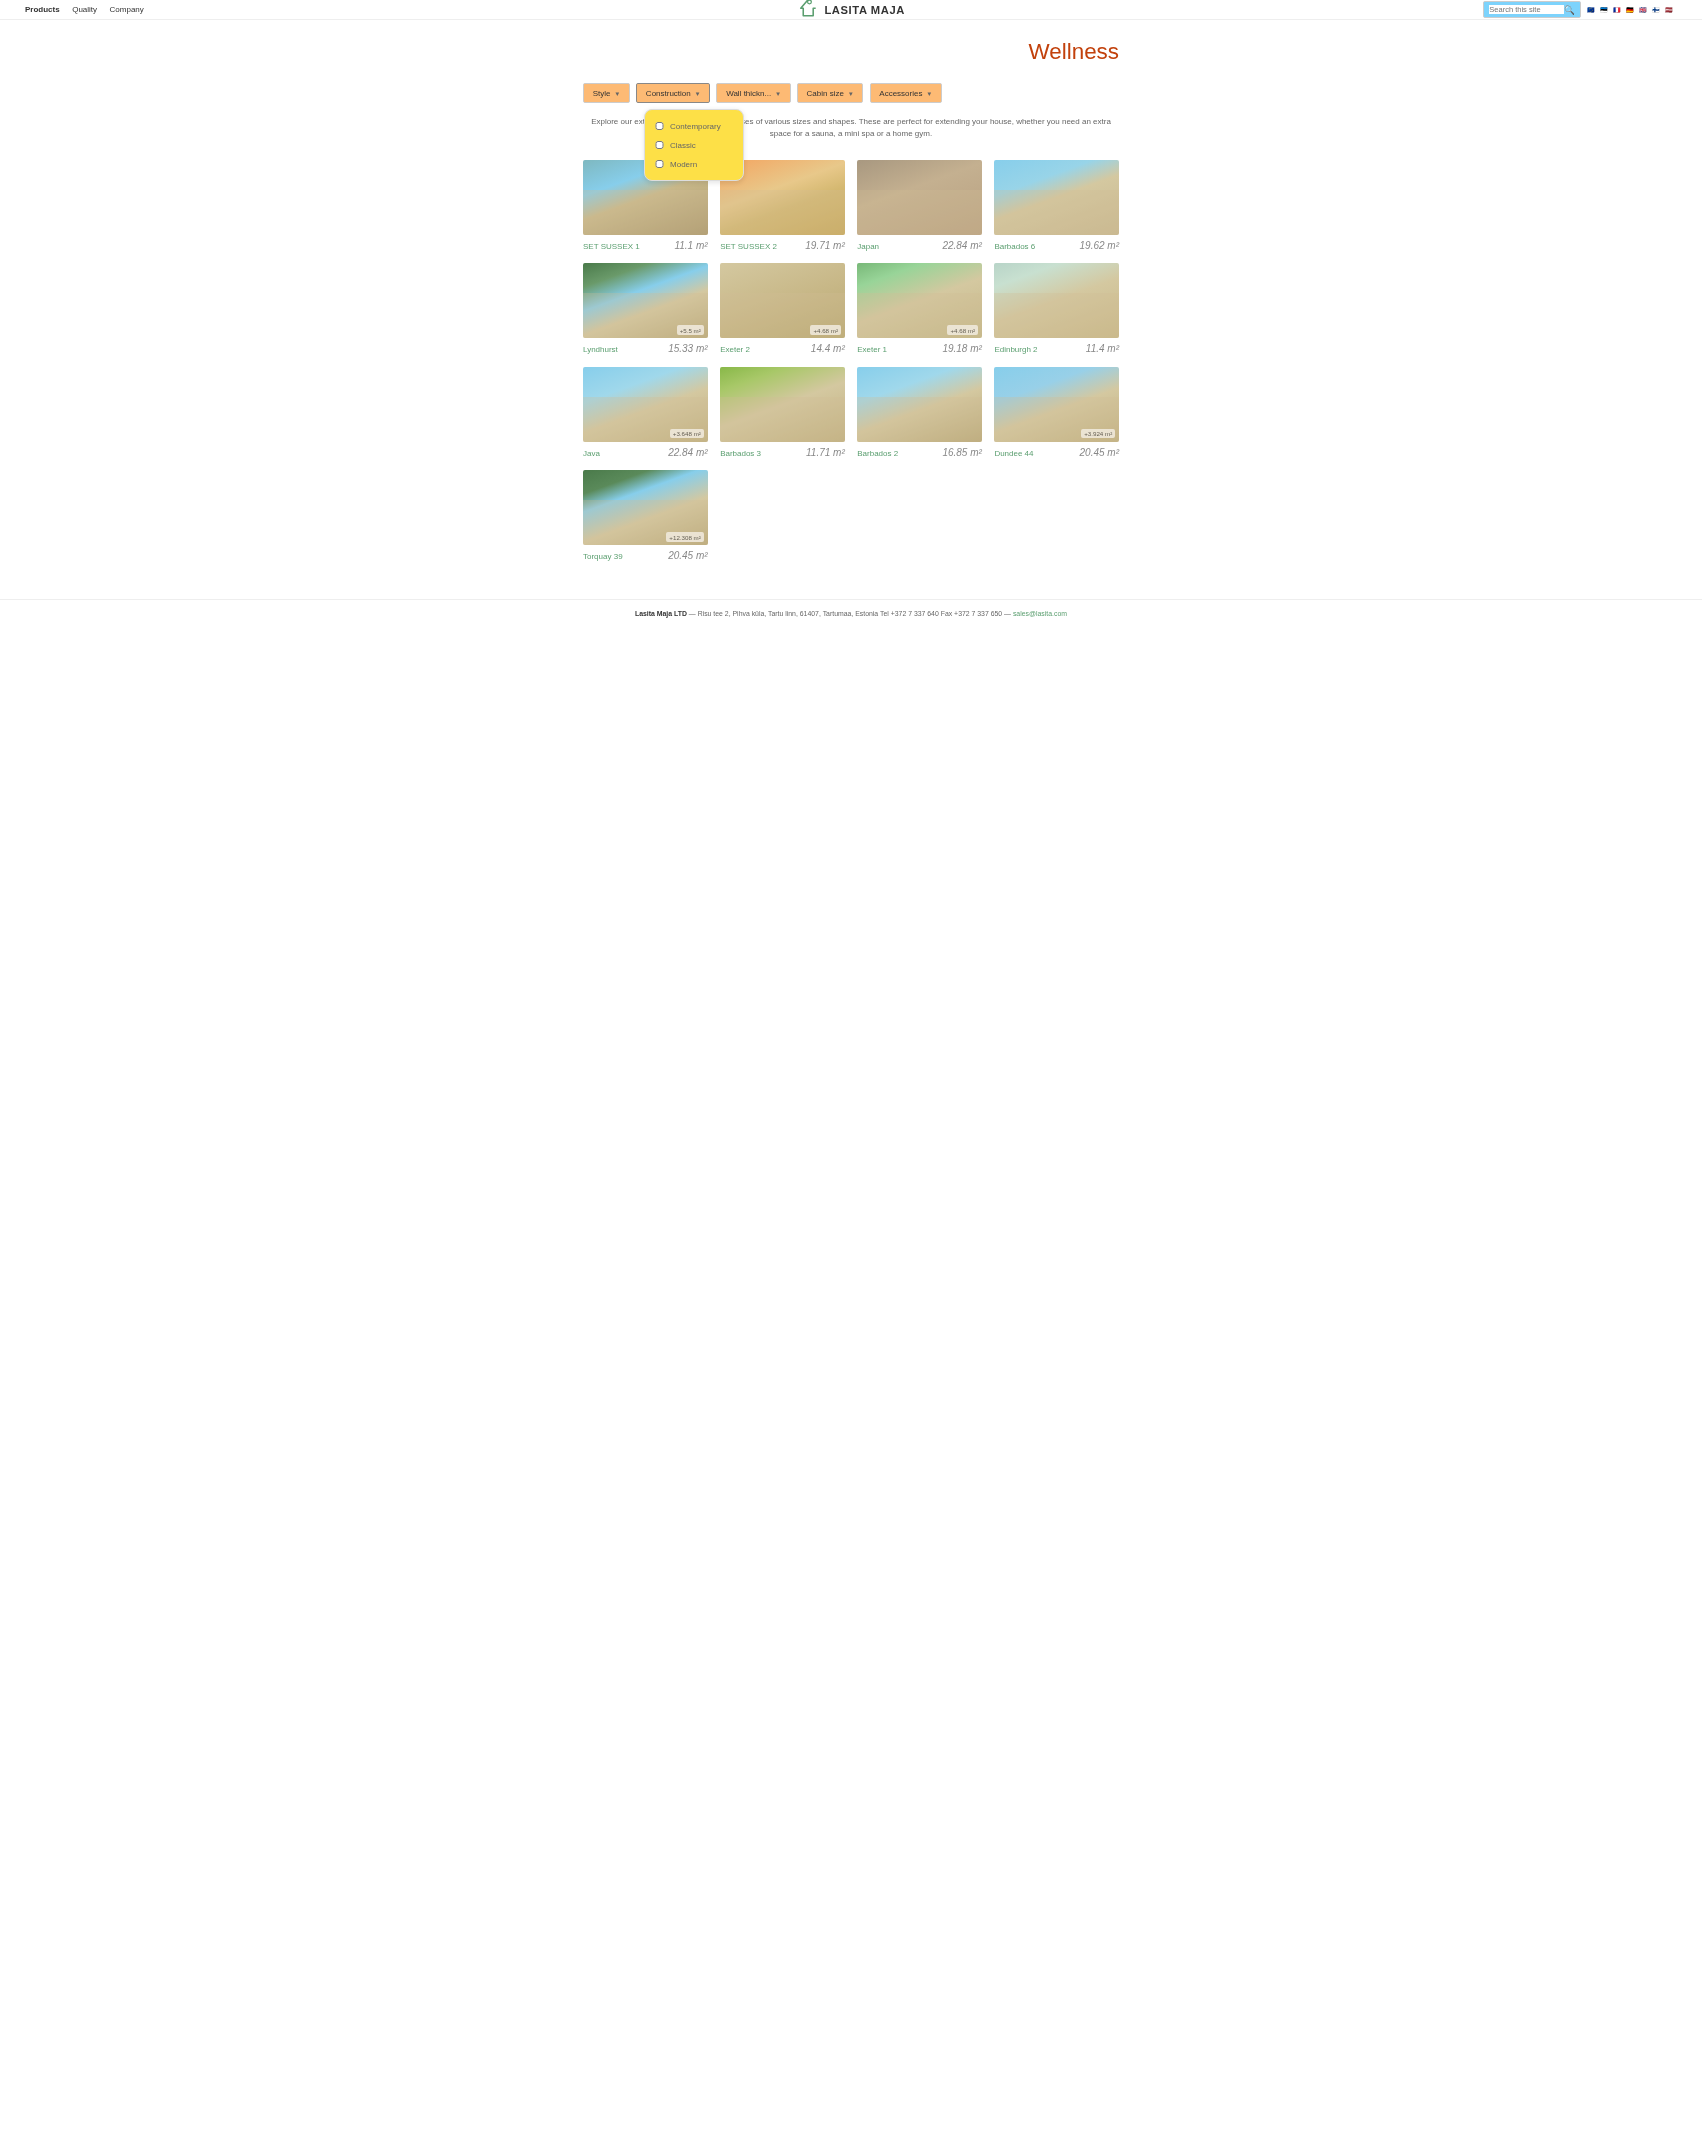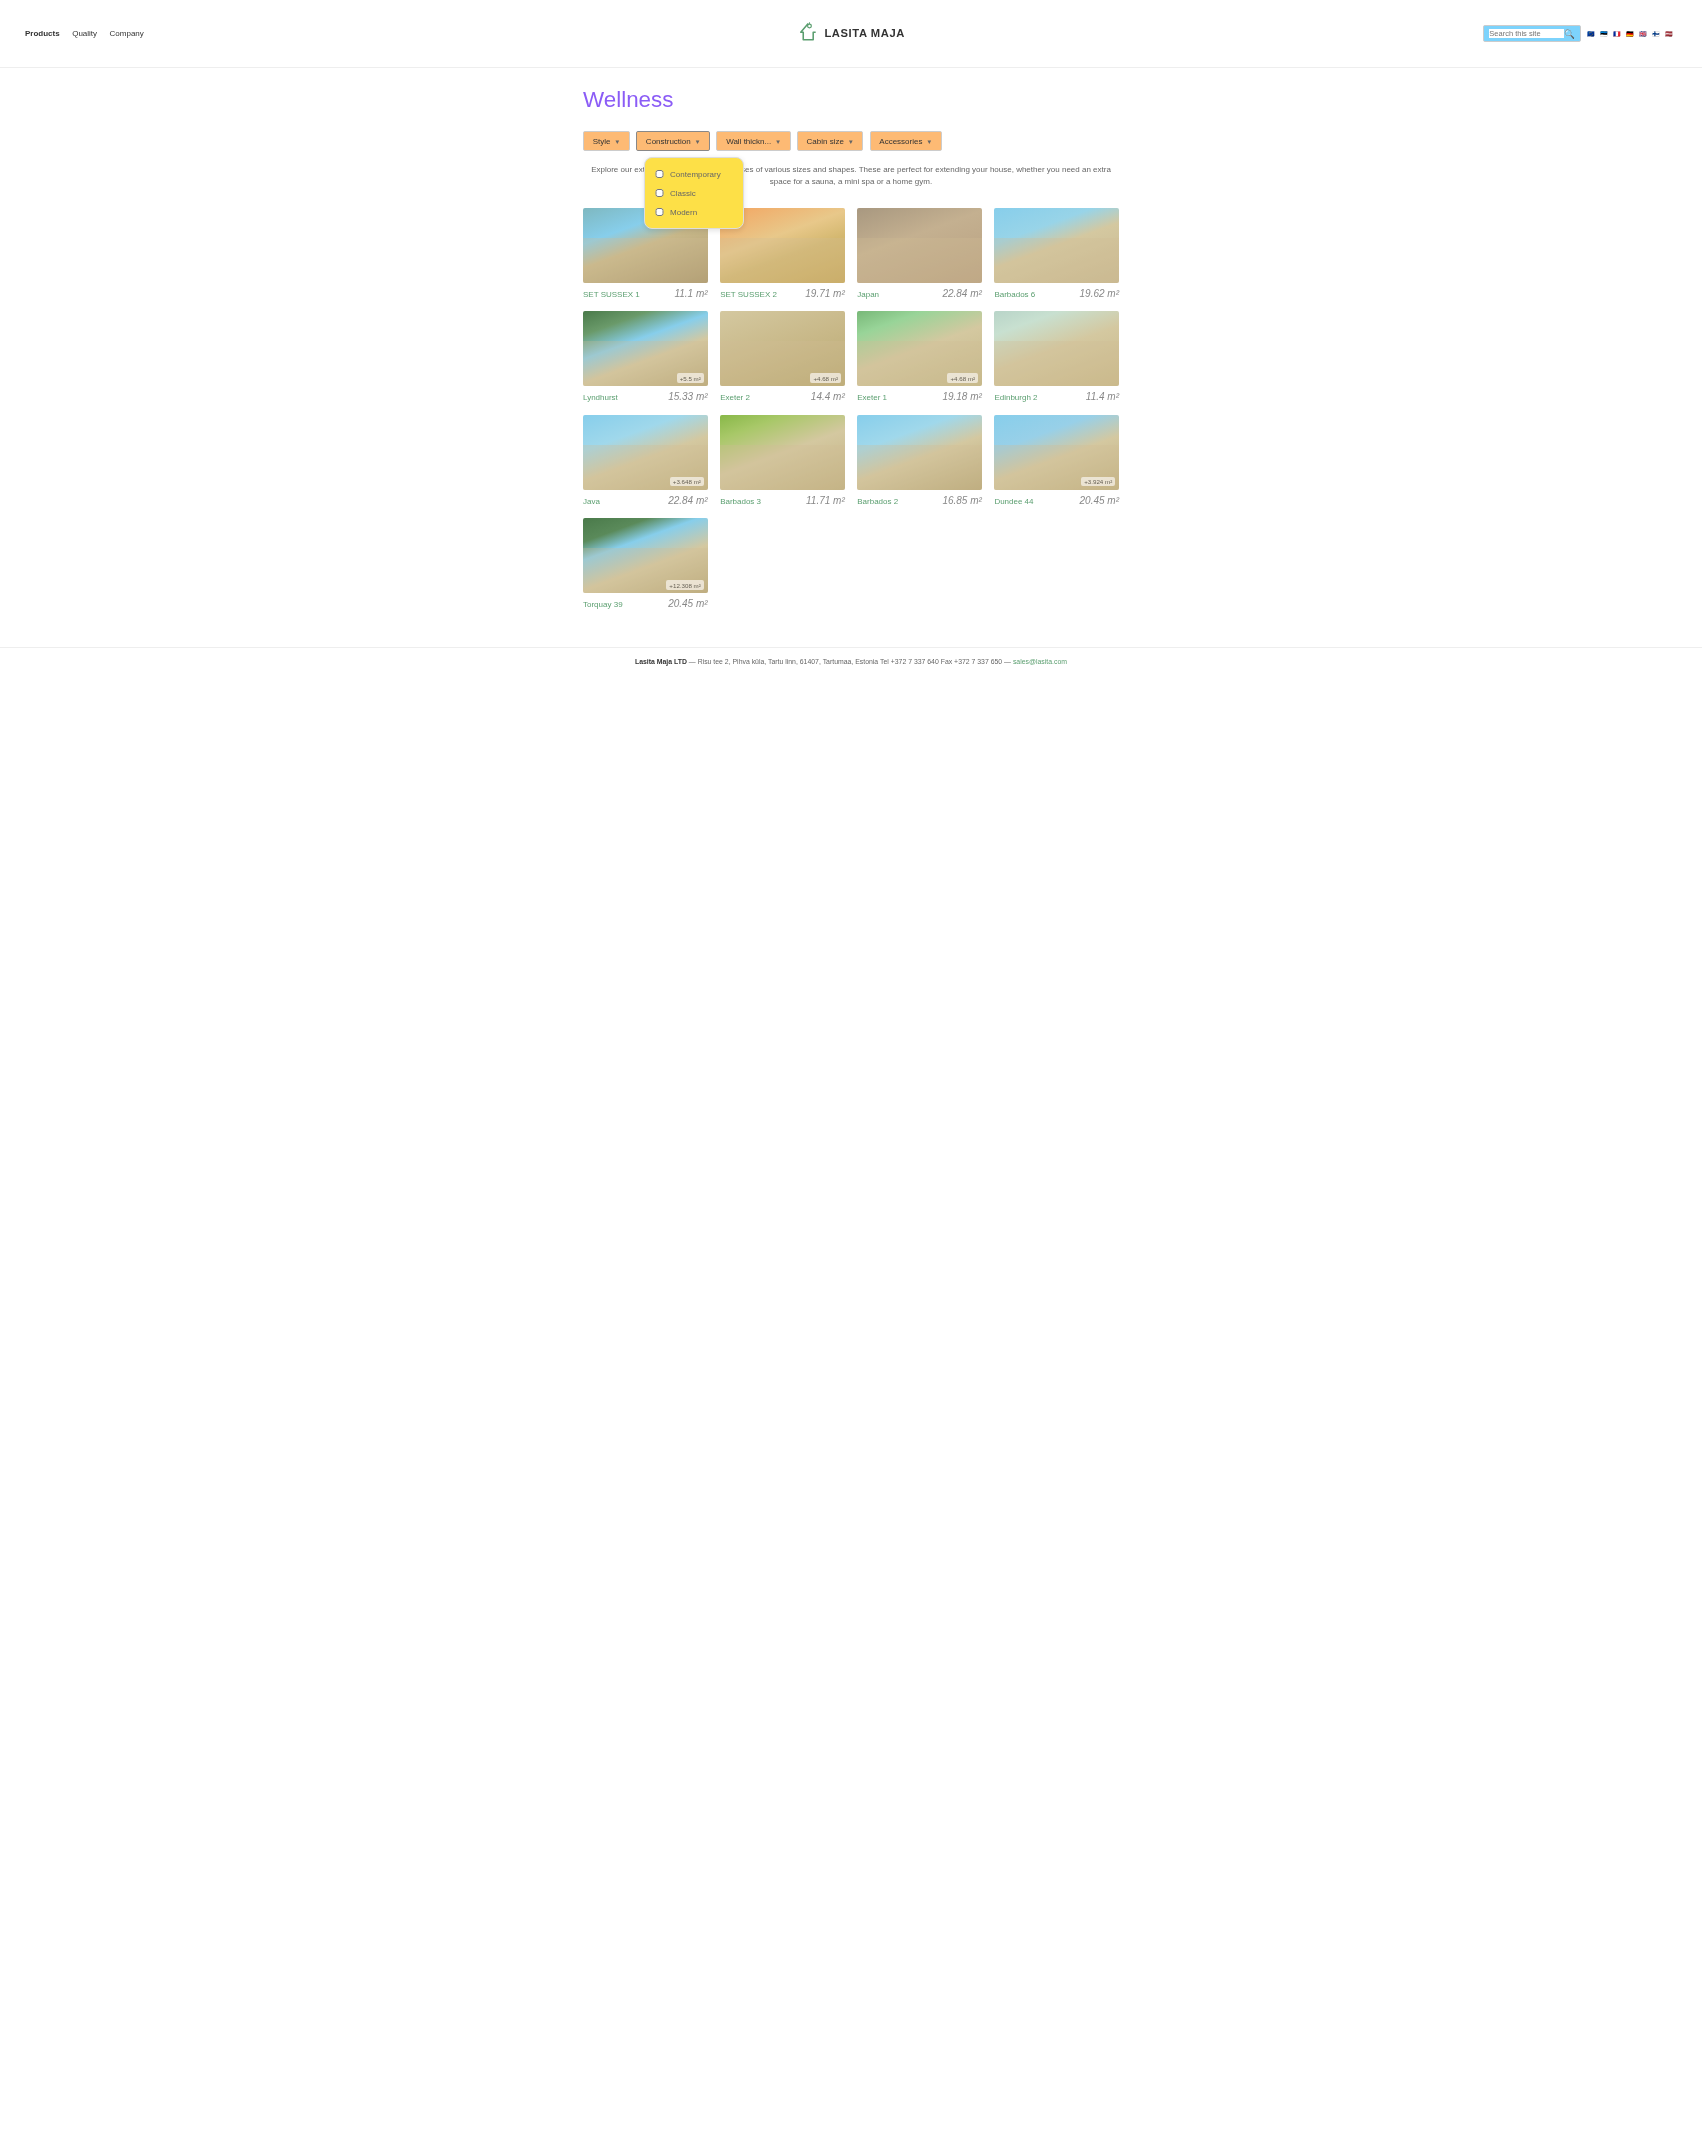--- a/index.html
+++ b/index.html
@@ -3,21 +3,21 @@
   <meta charset="utf-8">
   <style>
     * { box-sizing: border-box; margin: 0; padding: 0; }
     body { font-family: Arial, sans-serif; background: #fff; color: #333; font-size: 8.7px; }
 
     
     .header {
       display: flex;
       align-items: center;
       justify-content: space-between;
-      padding: 25px 25px;
+      padding: 1px 25px;
       border-bottom: 0.6px solid #eee;
       position: relative;
     }
     .nav-links {
       display: flex;
       gap: 12.5px;
     }
     .nav-links a {
       text-decoration: none;
       color: #333;
@@ -72,24 +72,24 @@
       font-size: 6.2px;
     }
 
     
     .main {
       max-width: 561px;
       margin: 0 auto;
       padding: 18.7px 12.5px;
     }
     .page-title {
-      text-align: left;
+      text-align: right;
       font-size: 22.4px;
       font-weight: 300;
-      color: #8b5cf6;
+      color: #c2410c;
       margin-bottom: 18.7px;
     }
 
     
     .filters {
       display: flex;
       gap: 6.2px;
       margin-bottom: 12.5px;
       position: relative;
       flex-wrap: wrap;

